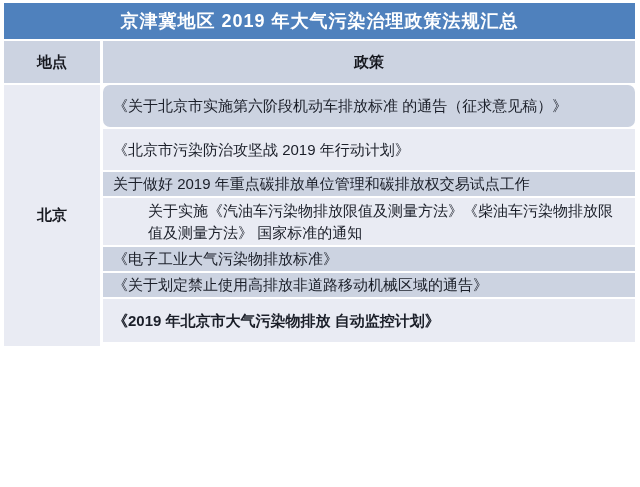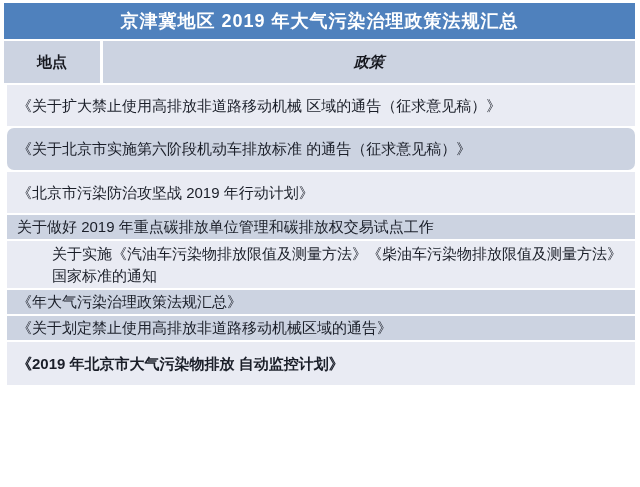--- a/index.html
+++ b/index.html
@@ -26,21 +26,21 @@
 
   .header-row { display: flex; margin-top: 2px; height: 42px; justify-content: center; }
   .header-cell {
     background: #ccd3e1;
     color: #16181f;
     font-size: 15px; font-weight: 700;
     display: flex; align-items: center; justify-content: center;
   }
   .col-left  { width: 96px; }
   .col-gap   { width: 3px; background: #ffffff; }
-  .col-right { flex: 1; font-style: italic; }
+  .col-right { flex: 1; }
 
   .table-body { display: flex; margin-top: 2px; }
   .location-cell {
     width: 96px;
     background: #e9ebf3;
     color: #16181f;
     font-size: 15px; font-weight: 700;
     display: flex; align-items: center; justify-content: center;
   }
   .rows { flex: 1; display: flex; flex-direction: column; }
@@ -97,28 +97,28 @@
 
   <div class="title-bar">京津冀地区 2019 年大气污染治理政策法规汇总</div>
 
   <div class="header-row">
     <div class="header-cell col-left">地点</div>
     <div class="col-gap"></div>
     <div class="header-cell col-right">政策</div>
   </div>
 
   <div class="table-body">
+    <div class="location-cell">北京</div>
     <div class="col-gap"></div>
     <div class="rows">
-      <div class="policy-row row-light h41">《关于扩大禁止使用高排放非道路移动机械 区域的通告（征求意见稿）》</div>
       <div class="policy-row row-dark h42">《关于北京市实施第六阶段机动车排放标准 的通告（征求意见稿）》</div>
       <div class="policy-row row-light h41">《北京市污染防治攻坚战 2019 年行动计划》</div>
       <div class="policy-row row-dark h40">关于做好 2019 年重点碳排放单位管理和碳排放权交易试点工作</div>
       <div class="policy-row row-light h47">关于实施《汽油车污染物排放限值及测量方法》《柴油车污染物排放限值及测量方法》 国家标准的通知</div>
-      <div class="policy-row row-dark h40">《年大气污染治理政策法规汇总》</div>
+      <div class="policy-row row-dark h40">《电子工业大气污染物排放标准》</div>
       <div class="policy-row row-dark h40">《关于划定禁止使用高排放非道路移动机械区域的通告》</div>
       <div class="policy-row row-light h43">《2019 年北京市大气污染物排放 自动监控计划》</div>
     </div>
   </div>
 
   <div class="wm wm-logo">Hb</div>
   <div class="wm wm-brand">区域的通告</div>
   <div class="wm wm-affiliation">兴旺宝旗下</div>
   <div class="wm wm-url">www.hbzhan.com</div>
 

